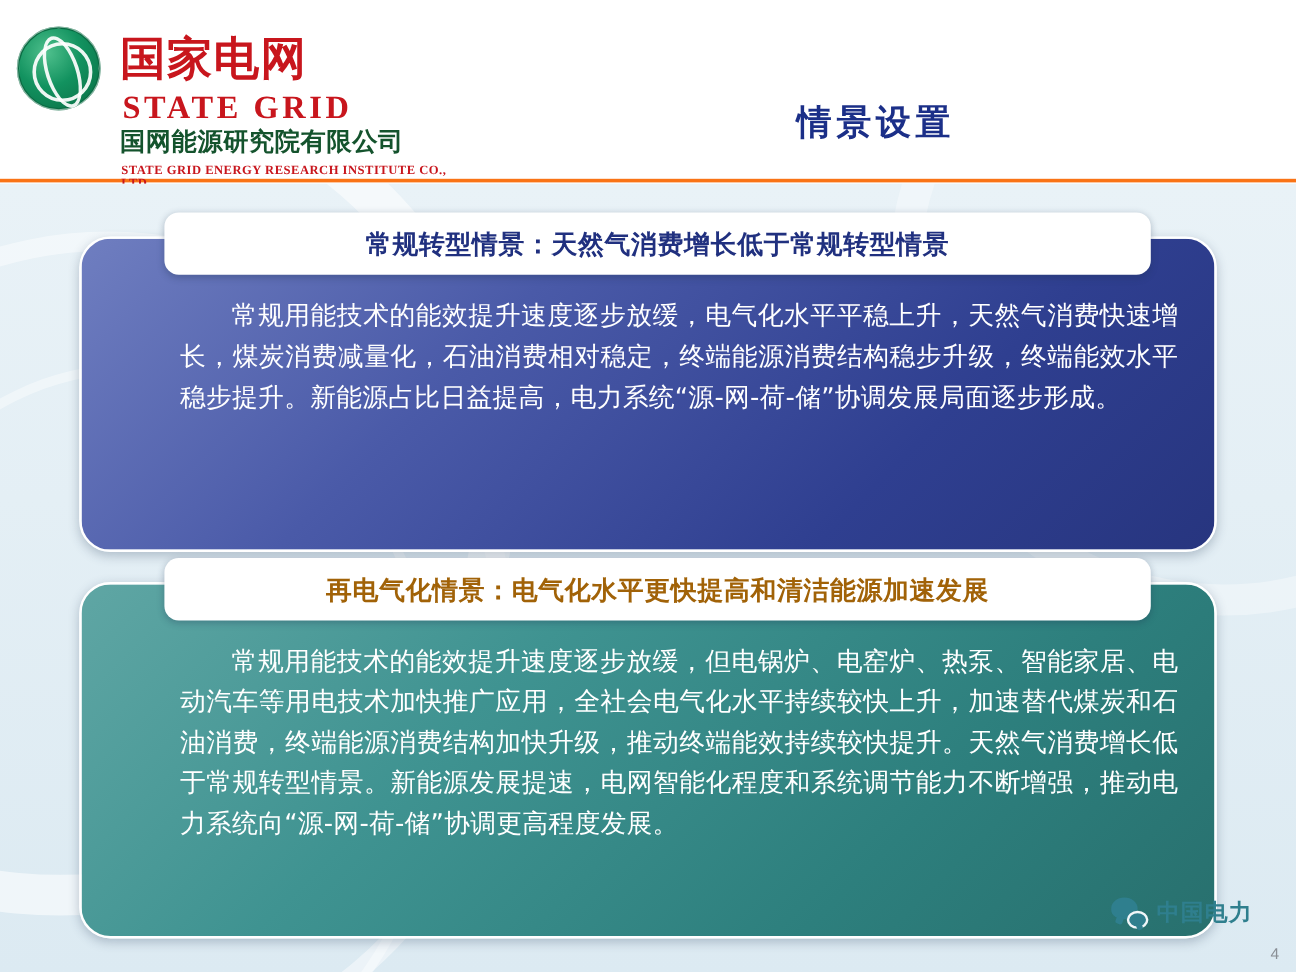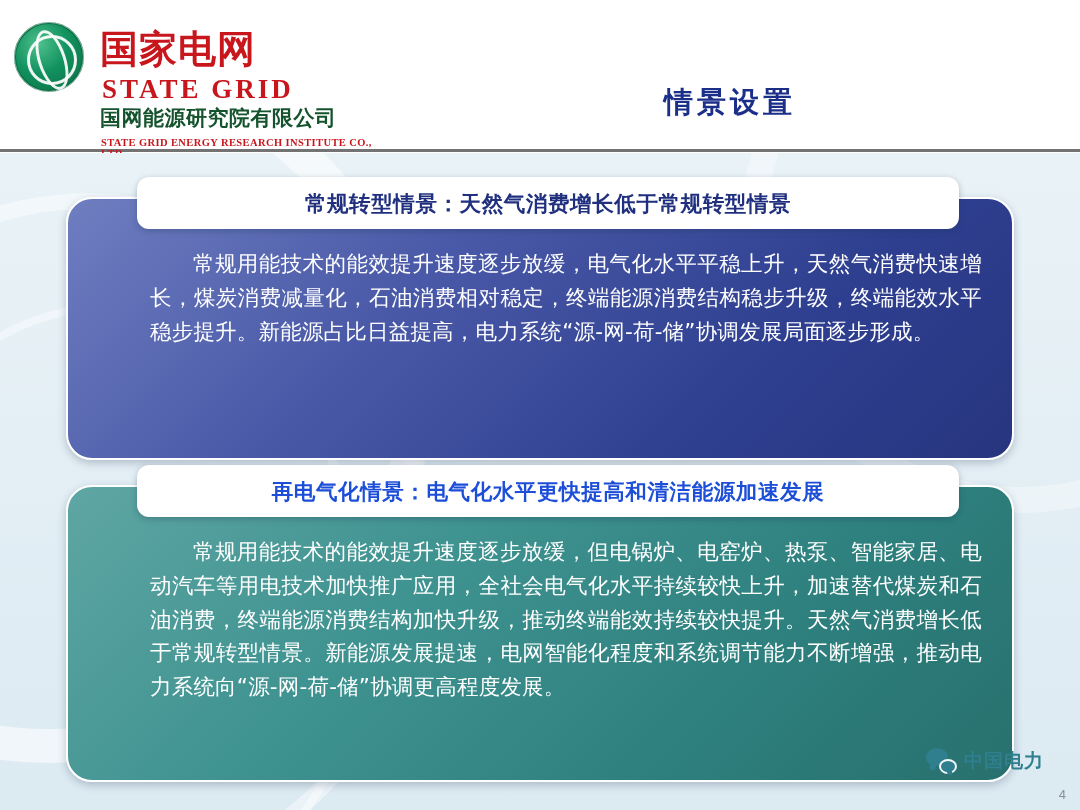--- a/index.html
+++ b/index.html
@@ -15,21 +15,21 @@
     background: #ffffff;
     overflow: hidden;
   }
 
   
   .header {
     position: absolute;
     left: 0; top: 0;
     width: 1080px; height: 152px;
     background: #ffffff;
-    border-bottom: 3px solid #737373;
+    border-bottom: 3px solid #f97316;
   }
   .logo-block {
     position: absolute;
     left: 14px; top: 16px;
     width: 380px; height: 120px;
   }
   .sg-emblem {
     position: absolute;
     left: 0; top: 6px;
     width: 70px; height: 70px;
@@ -163,21 +163,21 @@
     align-items: center;
     justify-content: center;
   }
   .card-title span {
     font-size: 21.5px;
     font-weight: bold;
     letter-spacing: .6px;
     font-family: "DejaVu Sans", sans-serif;
   }
   .title-blue span { color: #20307f; }
-  .title-teal span { color: #1d4ed8; }
+  .title-teal span { color: #a16207; }
 
   .card-text {
     position: absolute;
     left: 34px; right: 30px;
     top: 48px;
     color: #ffffff;
     font-size: 21.5px;
     line-height: 1.57;
     text-indent: 2em;
     text-align: justify;

